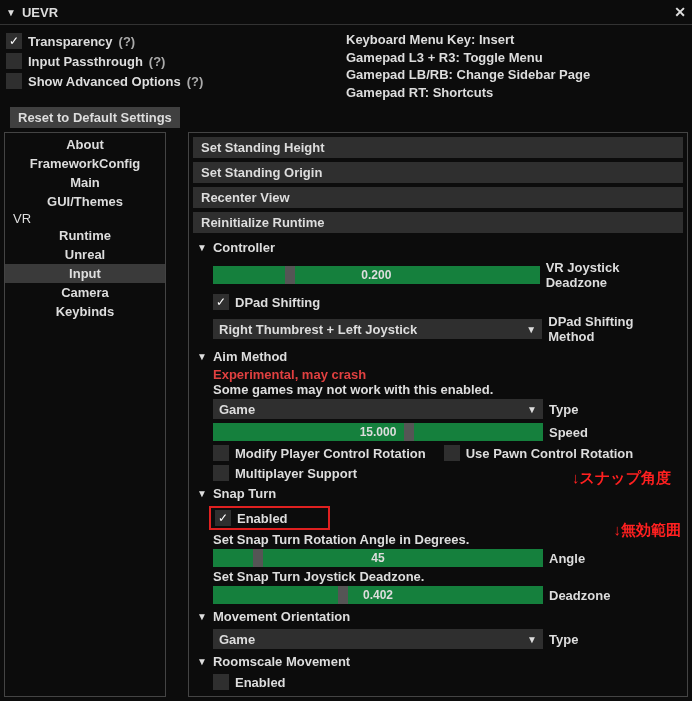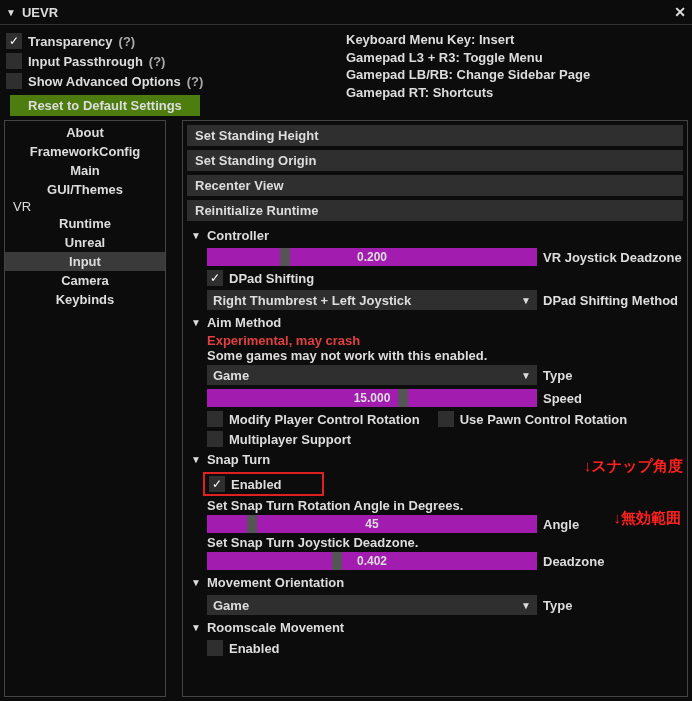--- a/index.html
+++ b/index.html
@@ -54,31 +54,31 @@
     display: inline-flex;
     align-items: center;
     justify-content: center;
     font-size: 12px;
     cursor: pointer;
   }
   .chk.checked::after { content: "✓"; color: #fff; }
   .optlabel { font-weight: bold; }
   .qmark { color: #aaa; font-weight: bold; }
   .resetbtn {
-    background: #4d7c0f;
-    padding: 3px 18px;
-    margin: 4px 0 0 4px;
+    background: #404040;
+    padding: 3px 8px;
+    margin: 16px 0 0 4px;
     display: inline-block;
     cursor: pointer;
     font-weight: bold;
   }
   .mainrow {
     display: flex;
     flex: 1;
-    gap: 16px;
+    gap: 22px;
     padding: 4px;
     overflow: hidden;
   }
   .sidebar {
     width: 162px;
     border: 1px solid #444;
     padding: 2px 0;
     overflow: hidden;
   }
   .navitem {
@@ -115,21 +115,21 @@
   .section-h .tri { font-size: 10px; }
   .row {
     display: flex;
     align-items: center;
     gap: 6px;
     padding: 2px 0 2px 20px;
   }
   .slider {
     width: 330px;
     height: 18px;
-    background: #a21caf;
+    background: #15803d;
     position: relative;
     text-align: center;
     line-height: 18px;
     font-weight: bold;
     font-size: 12px;
   }
   .slider .handle {
     position: absolute;
     top: 0; bottom: 0;
     width: 10px;
@@ -323,18 +323,18 @@
 
       <div class="section-h">
         <span class="tri">▼</span>
         <span>Roomscale Movement</span>
       </div>
       <div class="row">
         <span class="chk"></span>
         <span class="rlabel">Enabled</span>
       </div>
 
-      <div class="annot" style="top:336px; right:4px;">↓スナップ角度</div>
+      <div class="annot" style="top:336px; right:16px;">↓スナップ角度</div>
       <div class="annot" style="top:388px; right:6px;">↓無効範囲</div>
 
     </div>
   </div>
 </div>
 
 </body></html>

